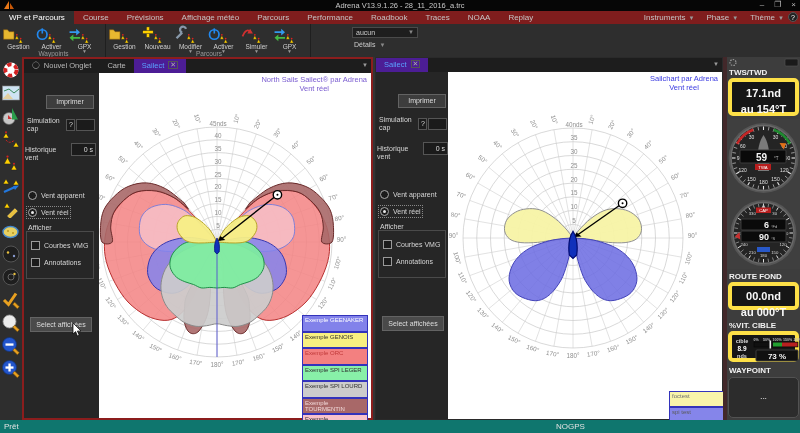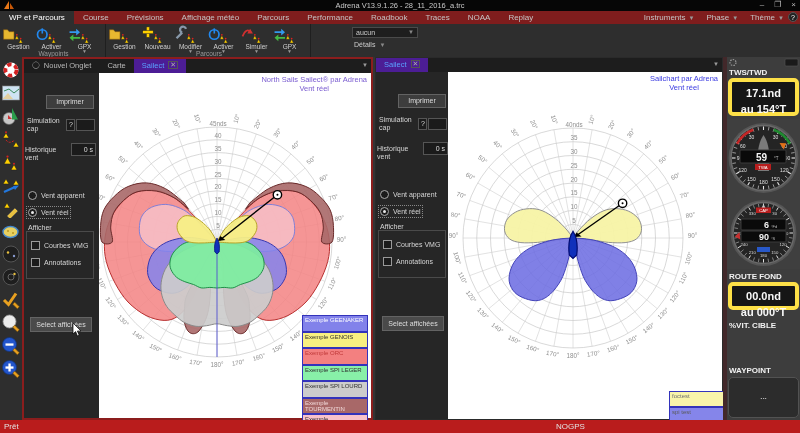--- a/index.html
+++ b/index.html
@@ -64,21 +64,21 @@
   .legend{position:absolute;display:flex;flex-direction:column;}
   .legend .li{box-sizing:border-box;border:1px solid #3333bb;font-size:6px;line-height:1.12;padding:1px 2px;
               width:100%;overflow:hidden;}
   
   .instruments{position:absolute;left:727px;top:0;width:73px;height:363px;background:#3d3d3d;color:#eee;}
   .inst-h{position:absolute;left:2px;font-size:8px;font-weight:bold;color:#f2f2f2;letter-spacing:0;}
   .inst-box{position:absolute;left:1px;width:71px;background:#161616;border:4px solid #fde047;border-radius:5px;
             text-align:center;color:#f8f8f8;font-weight:bold;box-sizing:border-box;}
   .divider{position:absolute;left:723px;top:0;width:4px;height:363px;background:#42282a;}
   
-  .statusbar{position:absolute;left:0;top:420px;width:800px;height:13px;background:#b91c1c;color:#e2e2e2;font-size:8px;}
+  .statusbar{position:absolute;left:0;top:420px;width:800px;height:13px;background:#0f766e;color:#e2e2e2;font-size:8px;}
   .statusbar .ready{position:absolute;left:4px;top:2px;}
   .statusbar .gps{position:absolute;left:556px;top:2px;}
   svg{display:block;}
 </style>
 </head>
 <body>
 
 <div id="app">
   <div class="titlebar">
     <div class="logo">
@@ -793,20 +793,38 @@
             <text x="44" y="42.5" font-size="4" fill="#bbb">°S</text>
             <rect x="30" y="50" width="13" height="5" fill="#2858c8"></rect>
           </svg>
         </div>
         <div class="inst-h" style="top: 215px;">ROUTE FOND</div>
         <div class="inst-box" style="top: 225px; height: 28px; padding-top: 2px;">
           <div style="font-size:11px;line-height:16px;">00.0nd</div>
           <div style="font-size:11px;line-height:16px;">au 000°T</div>
         </div>
         <div class="inst-h" style="top: 264px;">%VIT. CIBLE</div>
+        <div class="inst-box" style="top: 274px; height: 31px; text-align: left;">
+          <svg width="69" height="29" viewBox="0 0 69 29">
+            <text x="10" y="8" font-size="5.5" fill="#ddd" text-anchor="middle">cible</text>
+            <text x="10" y="15.5" font-size="6.5" font-weight="bold" fill="#fff" text-anchor="middle">8.9</text>
+            <text x="10" y="22.5" font-size="5.5" fill="#ddd" text-anchor="middle">nds</text>
+            <text x="24" y="5.5" font-size="3.6" fill="#bbb" text-anchor="middle">0%</text>
+            <text x="34.5" y="5.5" font-size="3.6" fill="#bbb" text-anchor="middle">50%</text>
+            <text x="45" y="5.5" font-size="3.6" fill="#bbb" text-anchor="middle">100%</text>
+            <text x="55.5" y="5.5" font-size="3.6" fill="#bbb" text-anchor="middle">150%</text>
+            <text x="66" y="5.5" font-size="3.6" fill="#bbb" text-anchor="middle">200%</text>
+            <rect x="22" y="7" width="44" height="5" fill="#101010" stroke="#000" stroke-width="0.5"></rect>
+            <rect x="41" y="7.5" width="9" height="4" fill="#22a030"></rect>
+            <rect x="50" y="7.5" width="15.5" height="4" fill="#b82020"></rect>
+            <rect x="37.5" y="5.5" width="1.6" height="8" fill="#f0f0f0"></rect>
+            <rect x="24" y="15" width="42" height="11" rx="1" fill="#101010" stroke="#3a3a3a"></rect>
+            <text x="45" y="23.5" font-size="8" font-weight="bold" fill="#f4f4f4" text-anchor="middle">73 %</text>
+          </svg>
+        </div>
         <div class="inst-h" style="top: 309px;">WAYPOINT</div>
         <div class="inst-box" style="top: 320px; height: 41px; background: rgb(44, 44, 44); border: 1px solid rgb(82, 82, 82);">
           <div style="font-size:8px;color:#bbb;margin-top:14px;">...</div>
         </div>
       </div>
   </div>
 
   <div class="statusbar">
     <span class="ready">Prêt</span>
     <span class="gps">NOGPS</span>

